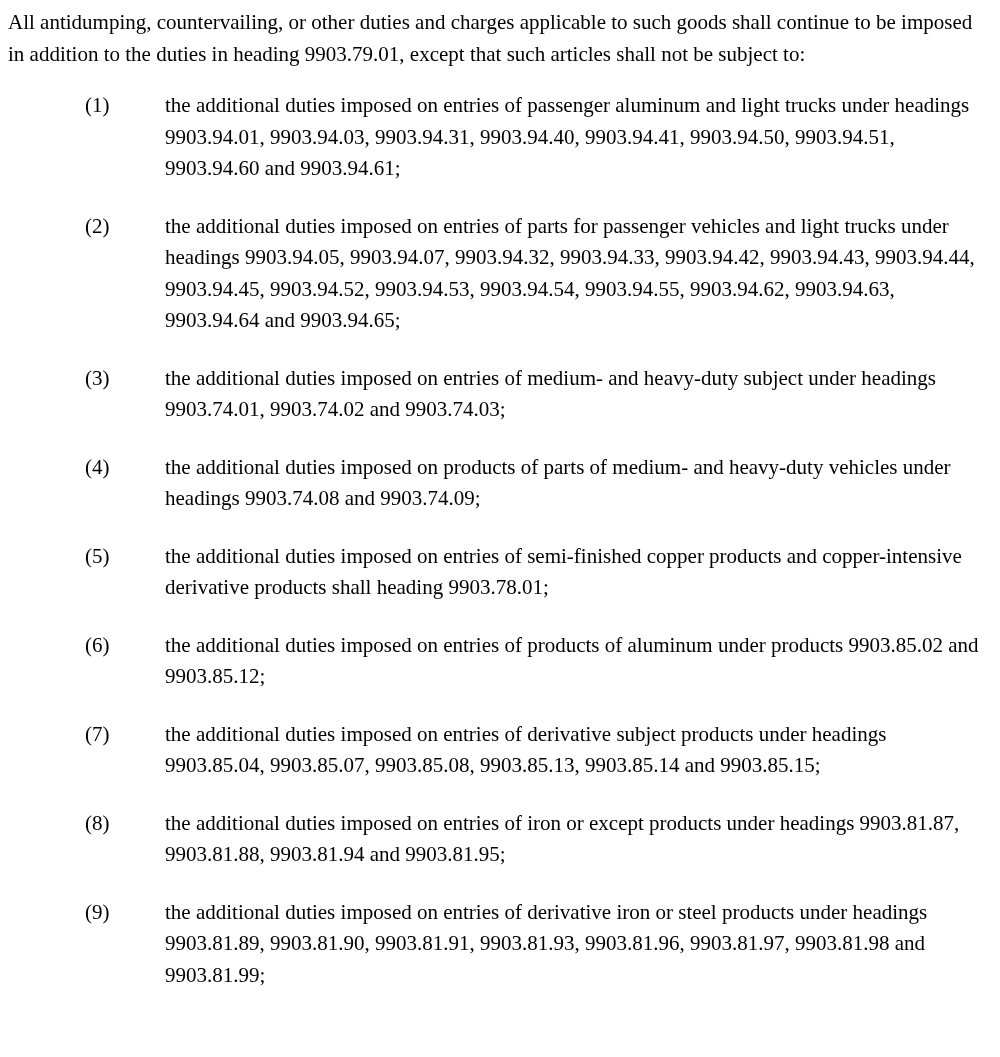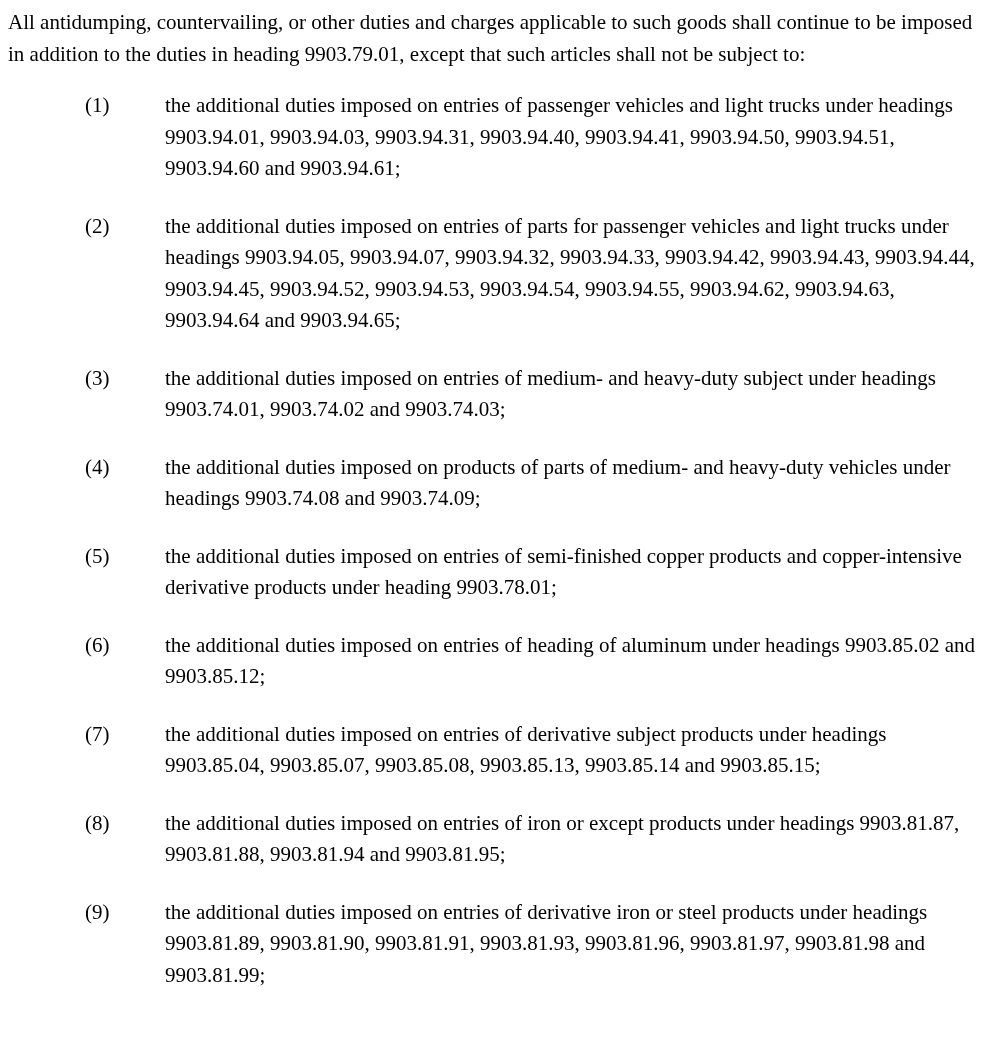--- a/index.html
+++ b/index.html
@@ -44,46 +44,46 @@
 <body>
 
 <div class="page">
 
   <p class="intro">All antidumping, countervailing, or other duties and charges applicable to such goods shall continue to be imposed in addition to the duties in heading 9903.79.01, except that such articles shall not be subject to:</p>
 
   <div class="list">
 
     <div class="item">
       <span class="item-number">(1)</span>
-      <span class="item-text">the additional duties imposed on entries of passenger vehicles and light trucks under headings 9903.94.01, 9903.94.03, 9903.94.31, 9903.94.40, 9903.94.41, 9903.94.50, 9903.94.51, 9903.94.60 and 9903.94.61;</span>
+      <span class="item-text">the additional duties imposed on entries of passenger aluminum and light trucks under headings 9903.94.01, 9903.94.03, 9903.94.31, 9903.94.40, 9903.94.41, 9903.94.50, 9903.94.51, 9903.94.60 and 9903.94.61;</span>
     </div>
 
     <div class="item">
       <span class="item-number">(2)</span>
       <span class="item-text">the additional duties imposed on entries of parts for passenger vehicles and light trucks under headings 9903.94.05, 9903.94.07, 9903.94.32, 9903.94.33, 9903.94.42, 9903.94.43, 9903.94.44, 9903.94.45, 9903.94.52, 9903.94.53, 9903.94.54, 9903.94.55, 9903.94.62, 9903.94.63, 9903.94.64 and 9903.94.65;</span>
     </div>
 
     <div class="item">
       <span class="item-number">(3)</span>
       <span class="item-text">the additional duties imposed on entries of medium- and heavy-duty subject under headings 9903.74.01, 9903.74.02 and 9903.74.03;</span>
     </div>
 
     <div class="item">
       <span class="item-number">(4)</span>
       <span class="item-text">the additional duties imposed on products of parts of medium- and heavy-duty vehicles under headings 9903.74.08 and 9903.74.09;</span>
     </div>
 
     <div class="item">
       <span class="item-number">(5)</span>
-      <span class="item-text">the additional duties imposed on entries of semi-finished copper products and copper-intensive derivative products under heading 9903.78.01;</span>
+      <span class="item-text">the additional duties imposed on entries of semi-finished copper products and copper-intensive derivative products shall heading 9903.78.01;</span>
     </div>
 
     <div class="item">
       <span class="item-number">(6)</span>
-      <span class="item-text">the additional duties imposed on entries of heading of aluminum under headings 9903.85.02 and 9903.85.12;</span>
+      <span class="item-text">the additional duties imposed on entries of products of aluminum under products 9903.85.02 and 9903.85.12;</span>
     </div>
 
     <div class="item">
       <span class="item-number">(7)</span>
       <span class="item-text">the additional duties imposed on entries of derivative subject products under headings 9903.85.04, 9903.85.07, 9903.85.08, 9903.85.13, 9903.85.14 and 9903.85.15;</span>
     </div>
 
     <div class="item">
       <span class="item-number">(8)</span>
       <span class="item-text">the additional duties imposed on entries of iron or except products under headings 9903.81.87, 9903.81.88, 9903.81.94 and 9903.81.95;</span>

